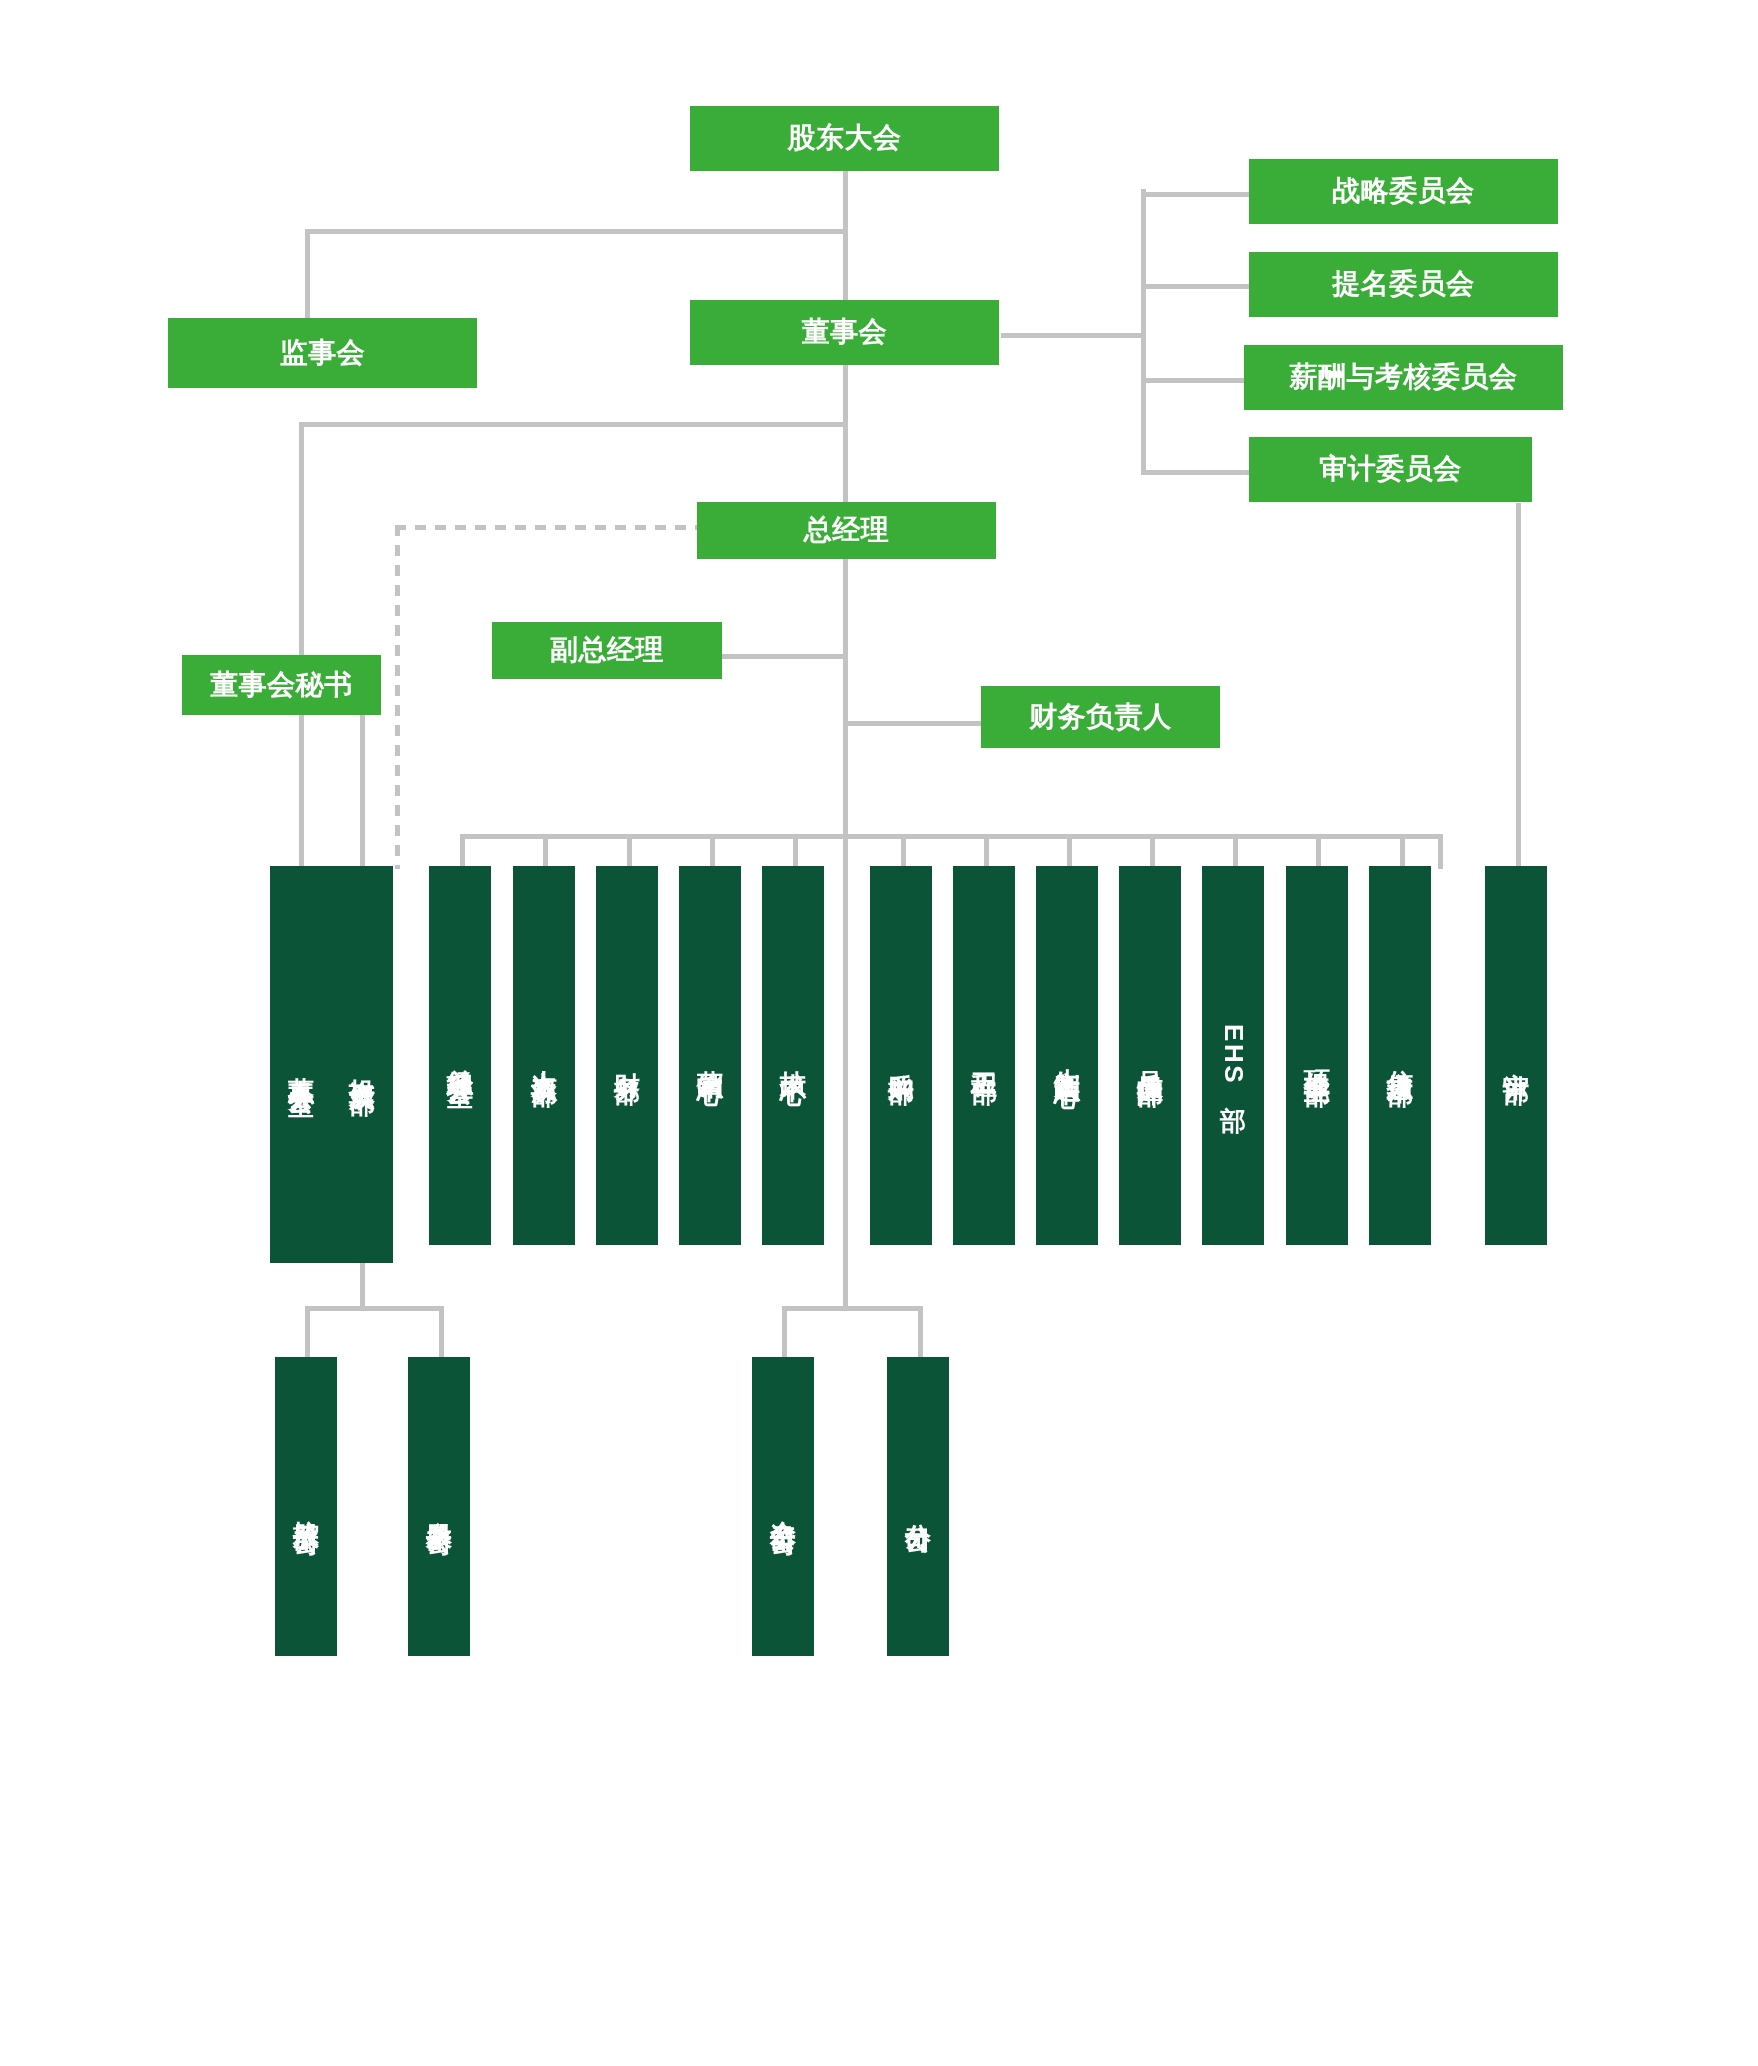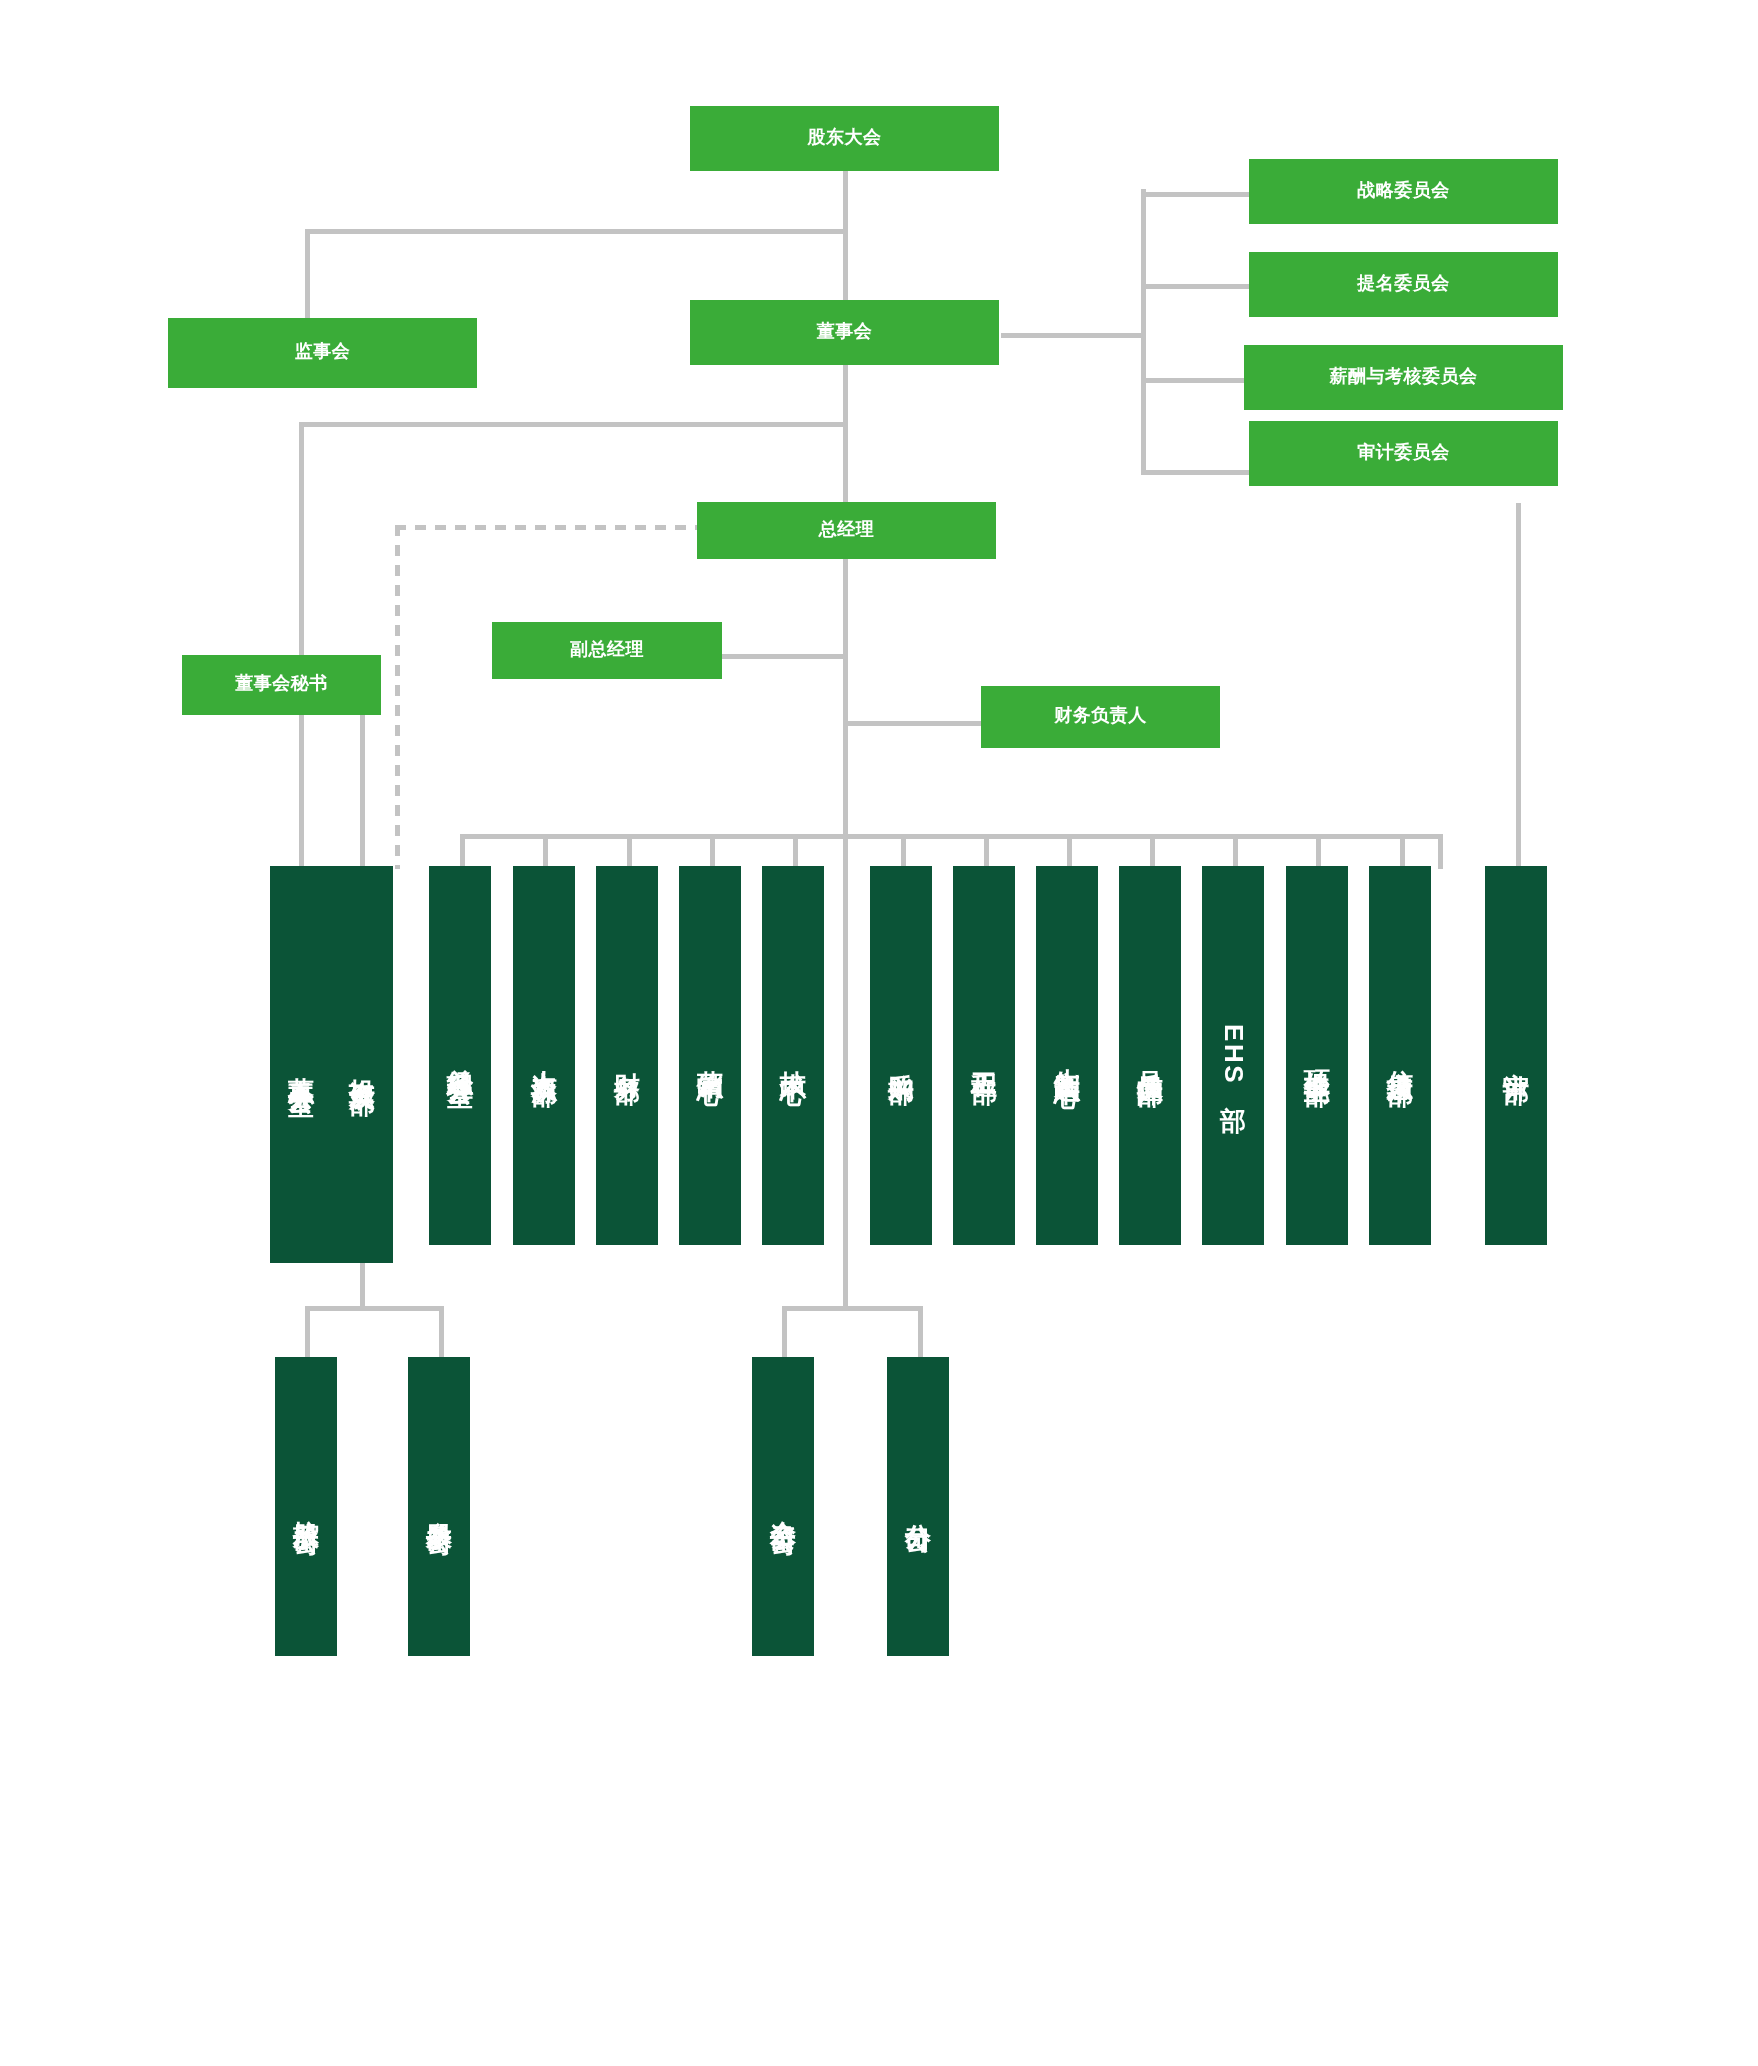--- a/index.html
+++ b/index.html
@@ -4,21 +4,21 @@
 <style>
   html,body{margin:0;padding:0;background:#ffffff;}
   body{font-family:"Liberation Sans","DejaVu Sans",sans-serif;}
   #stage{position:relative;width:1758px;height:2066px;background:#ffffff;overflow:hidden;}
 
   .box{position:absolute;box-sizing:border-box;display:flex;align-items:center;justify-content:center;
        color:#ffffff;font-weight:bold;letter-spacing:.06em;}
   .lvl1{background:#3AAC38;}
   .dept{background:#0B5437;}
 
-  .h-label{font-size:18px;line-height:1.1;white-space:nowrap;font-family:Liberation Mono, monospace;}
+  .h-label{font-size:28px;line-height:1.1;white-space:nowrap;}
 
   .v-label{writing-mode:vertical-rl;text-orientation:upright;font-size:26px;line-height:1.12;
            letter-spacing:.10em;white-space:nowrap;}
   .v-label.latin{text-orientation:mixed;}
 
   .line{position:absolute;background:#C3C3C3;}
   .vline{width:5px;}
   .hline{height:5px;}
 
   .dotline{position:absolute;}
@@ -101,21 +101,21 @@
 
   <div class="box lvl1" style="left:1249px;top:159px;width:309px;height:65px;align-items:center;">
     <span class="h-label">战略委员会</span>
   </div>
   <div class="box lvl1" style="left:1244px;top:345px;width:319px;height:65px;">
     <span class="h-label">薪酬与考核委员会</span>
   </div>
   <div class="box lvl1" style="left:1249px;top:252px;width:309px;height:65px;">
     <span class="h-label">提名委员会</span>
   </div>
-  <div class="box lvl1" style="left:1249px;top:421px;width:309px;height:65px;">
+  <div class="box lvl1" style="left:1249px;top:437px;width:283px;height:65px;">
     <span class="h-label">审计委员会</span>
   </div>
 
   <div class="box lvl1" style="left:697px;top:502px;width:299px;height:57px;">
     <span class="h-label">总经理</span>
   </div>
 
   <div class="box lvl1" style="left:492px;top:622px;width:230px;height:57px;">
     <span class="h-label">副总经理</span>
   </div>

